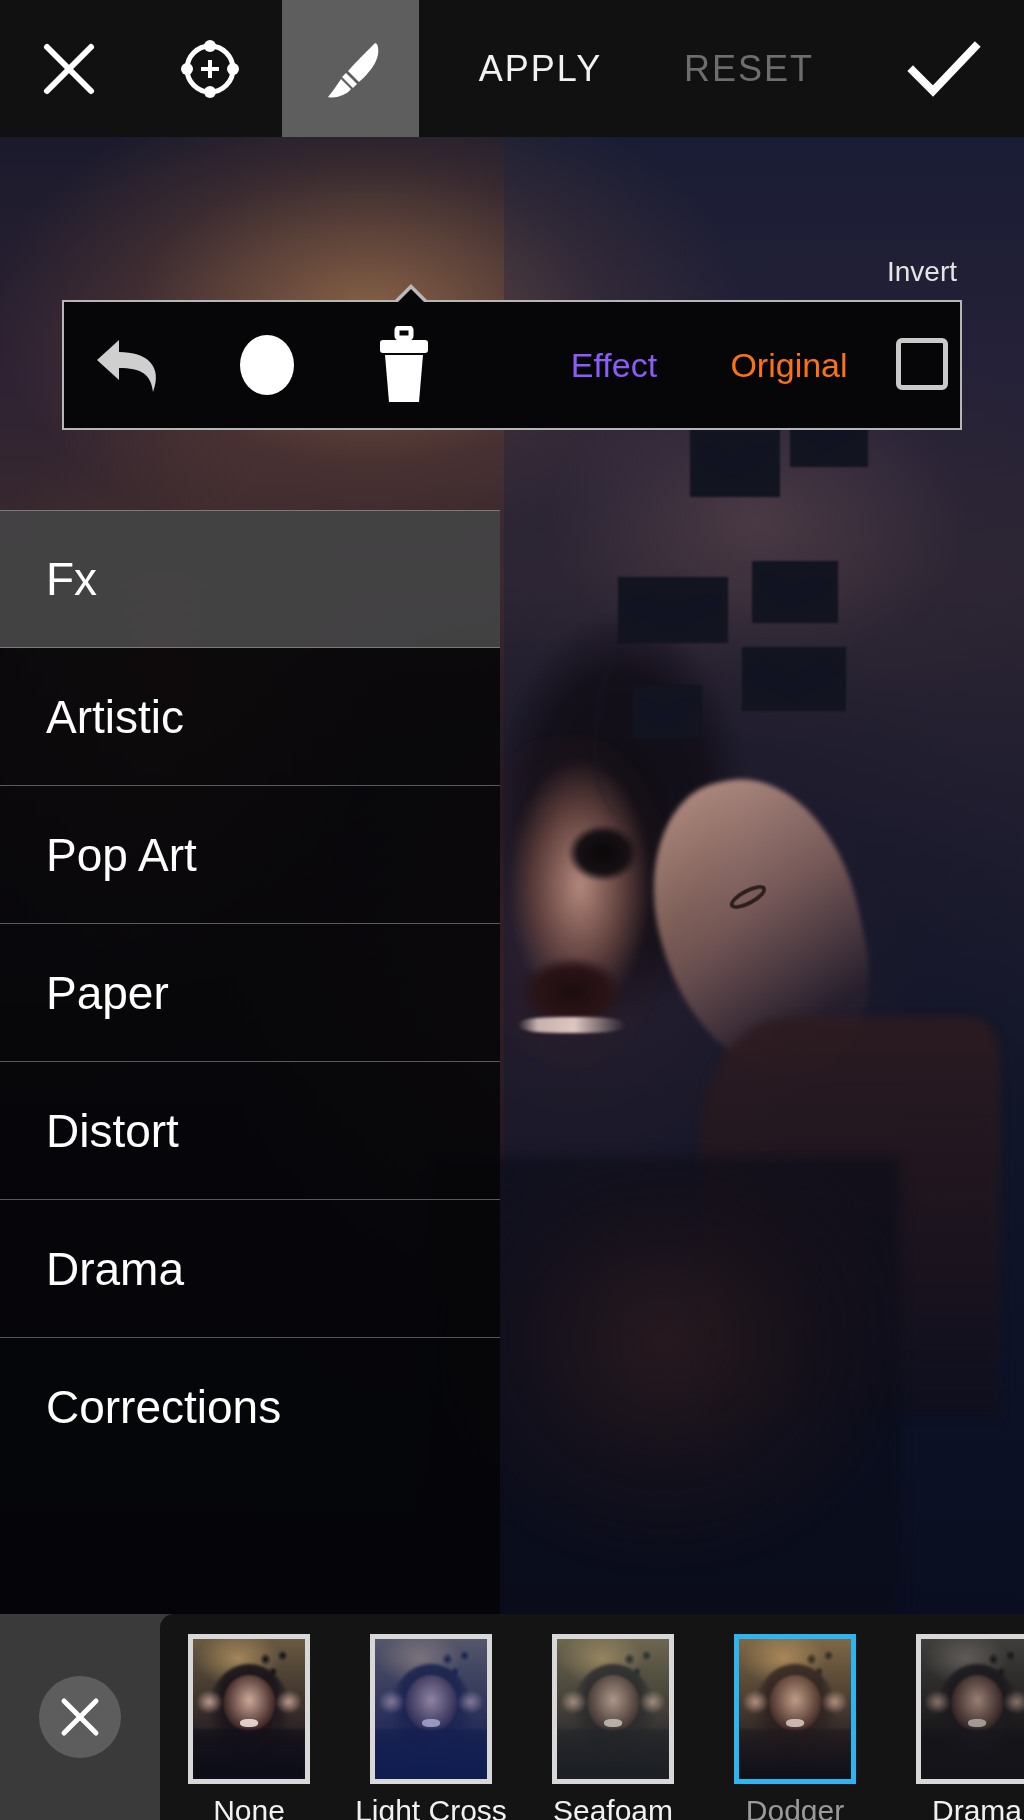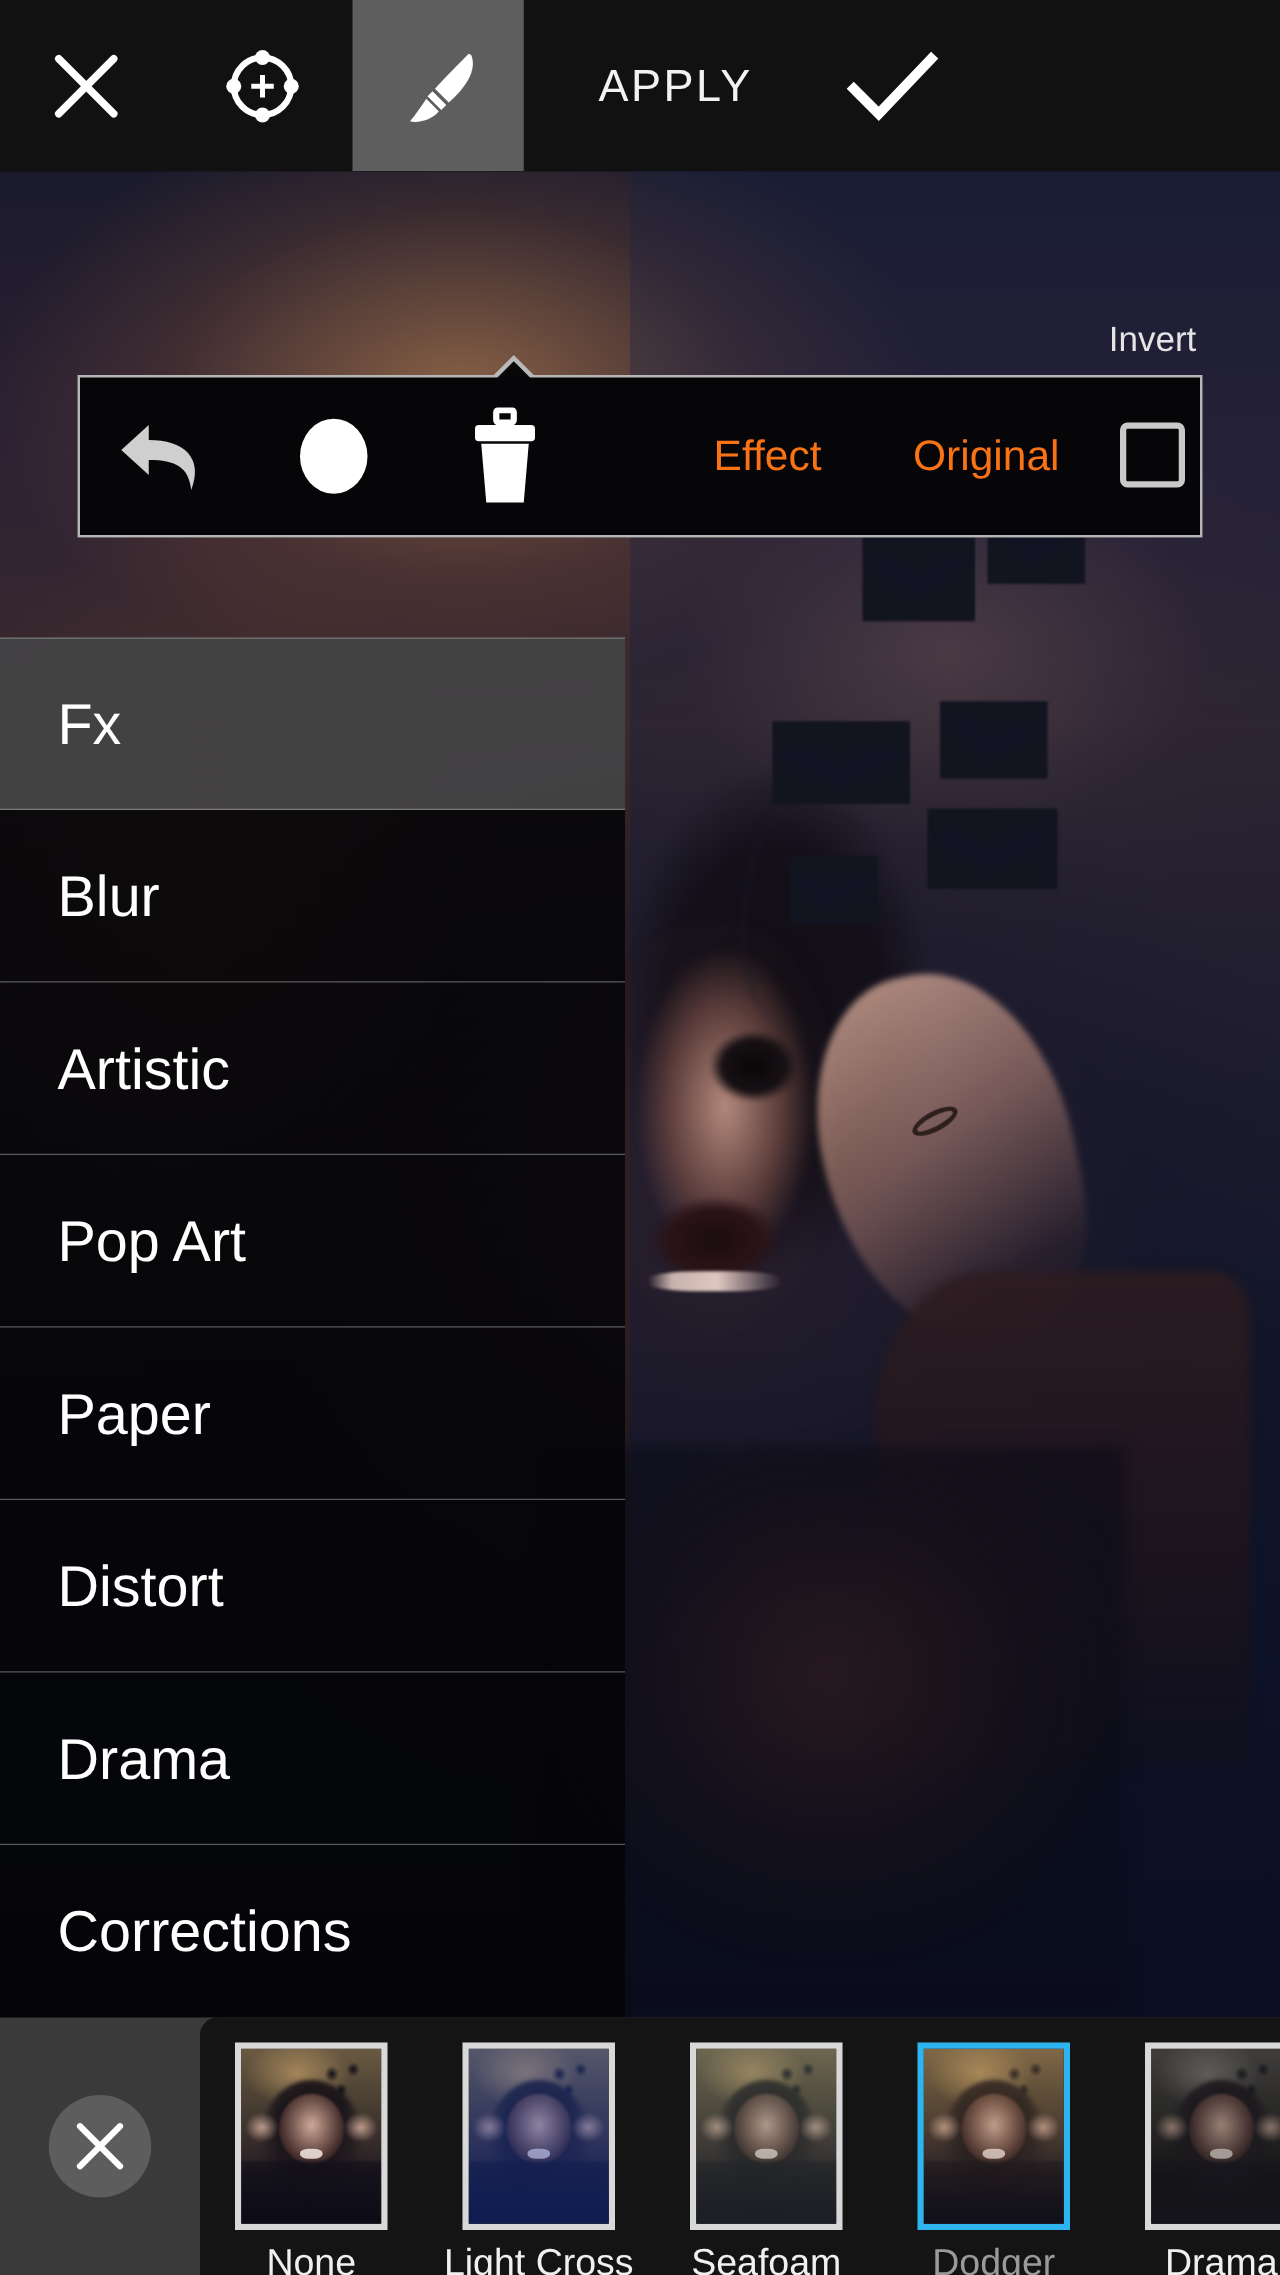--- a/index.html
+++ b/index.html
@@ -171,21 +171,21 @@
     display: flex; align-items: center;
   }
   .bp-undo   { width: 135px; display:flex; align-items:center; justify-content:center; }
   .bp-dot    { width: 135px; display:flex; align-items:center; justify-content:center; }
   .bp-trash  { width: 140px; display:flex; align-items:center; justify-content:center; }
   .bp-spacer { width: 60px; }
   .bp-effect { width: 160px; text-align:center; }
   .bp-orig   { width: 190px; text-align:center; }
   .bp-invert { flex: 1; position: relative; height: 130px; }
 
-  .bp-text { font-size: 34px; color: #f97316; }
+  .bp-text { font-size: 34px; color: #8b5cf6; }
   .bp-text.orig { color: #f97316; }
 
   .invert-label {
     position: absolute; left: 50%; top: -44px;
     transform: translateX(-50%);
     font-size: 28px; color: #e4e4e4;
     white-space: nowrap;
   }
   .invert-box {
     position: absolute; left: 50%; top: 38px;
@@ -367,20 +367,23 @@
           <path d="M31 40 L42 51 L38 55 L27 44 Z" fill="#ffffff"></path>
           <path d="M26 46 L36 56 C32 62 20 66 13 64 C18 58 22 52 26 46 Z" fill="#ffffff"></path>
         </svg>
       </span>
     </div>
 
     <div class="tb-cell tb-apply">
       <span class="tb-label">APPLY</span>
     </div>
 
+    <div class="tb-cell tb-reset">
+      <span class="tb-label dim">RESET</span>
+    </div>
 
     <div class="tb-cell tb-check">
       <span>
         <svg width="74" height="60" viewBox="0 0 74 60">
           <polyline points="6,32 26,52 68,8" fill="none" stroke="#ffffff" stroke-width="8" stroke-linecap="square" stroke-linejoin="miter"></polyline>
         </svg>
       </span>
     </div>
   </div>
 
@@ -466,23 +469,20 @@
       </div>
     </div>
 
   </div>
 
   <div class="menu">
     <div class="menu-item selected">
         <span>Fx</span>
       </div>
     <div class="menu-item">
-        <span>Blur</span>
-      </div>
-    <div class="menu-item">
         <span>Artistic</span>
       </div>
     <div class="menu-item">
         <span>Pop Art</span>
       </div>
     <div class="menu-item">
         <span>Paper</span>
       </div>
     <div class="menu-item">
         <span>Distort</span>

